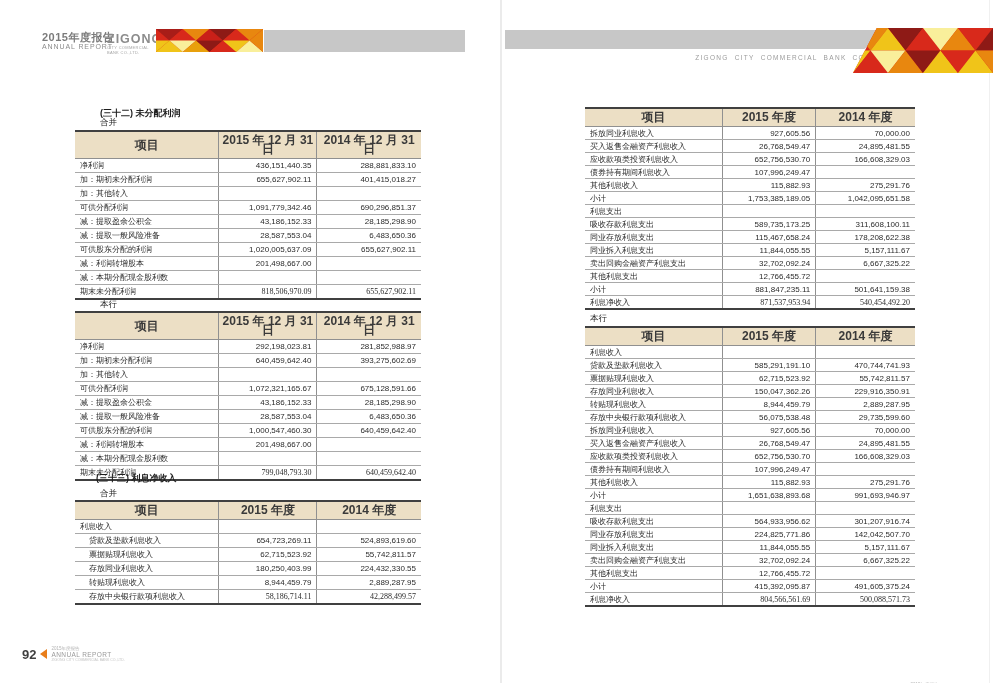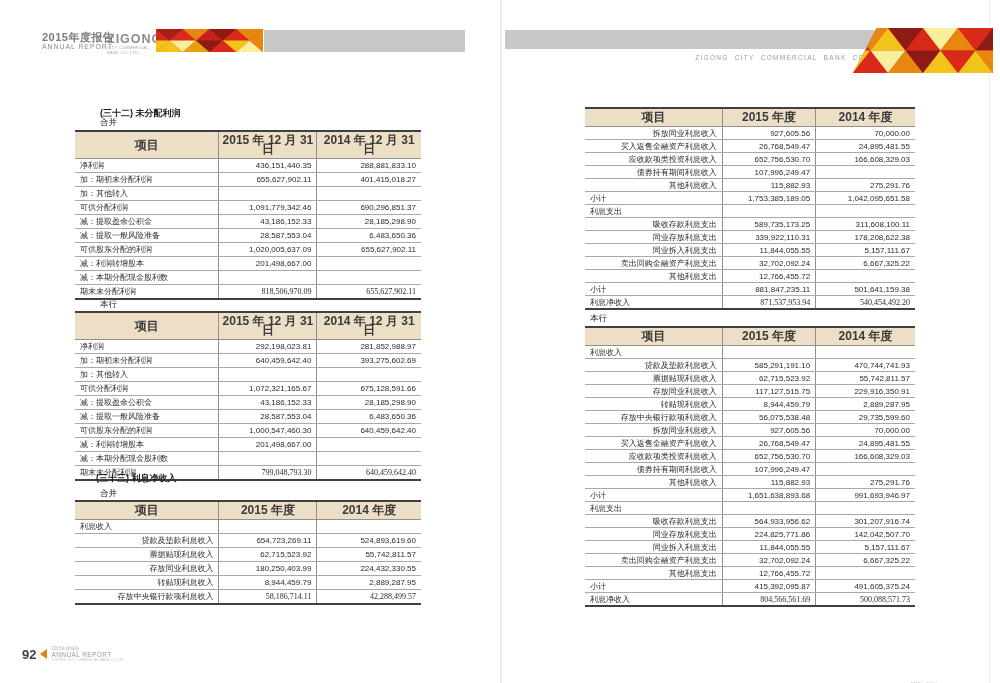--- a/index.html
+++ b/index.html
@@ -32,21 +32,21 @@
           padding:4px 2px;line-height:9px;border-bottom:1px solid #909090;}
   .fin th:nth-child(1){width:42%;}
   .fin th:nth-child(2){width:28%;}
   .fin th:nth-child(3){width:30%;}
   .fin td{font-size:8px;color:#2b2b2b;padding:2px 5px;line-height:9px;
           border-bottom:1px solid #a9a9a9;overflow:hidden;white-space:nowrap;}
   .fin tr > *:not(:first-child){border-left:1px solid #909090;}
   .fin tbody tr:last-child td{border-bottom:0;font-family:Liberation Serif, serif;}
   .fin td.num{text-align:right;}
   .fin td.lbl{text-align:left;}
-  .fin td.ind{padding-left:14px;text-align:right;}
+  .fin td.ind{padding-left:14px;}
   .fin.tight td{padding:1.5px 5px;}
 
   
   .pagenum{font-size:13px;font-weight:bold;color:#3f3f3f;line-height:13px;}
   .tri-left{width:0;height:0;border-top:5px solid transparent;border-bottom:5px solid transparent;
             border-right:7px solid #e87d1a;}
   .tri-right{width:0;height:0;border-top:5px solid transparent;border-bottom:5px solid transparent;
              border-left:7px solid #e87d1a;}
   .ft-cn{font-size:4.5px;color:#b4b4b4;line-height:5px;}
   .ft-en{font-size:6.5px;color:#9a9a9a;letter-spacing:.4px;line-height:7px;}
@@ -330,21 +330,21 @@
           <td class="num"></td>
           <td class="num"></td>
         </tr>
         <tr>
           <td class="lbl ind">吸收存款利息支出</td>
           <td class="num">589,735,173.25</td>
           <td class="num">311,608,100.11</td>
         </tr>
         <tr>
           <td class="lbl ind">同业存放利息支出</td>
-          <td class="num">339,922,110.31</td>
+          <td class="num">115,467,658.24</td>
           <td class="num">178,208,622.38</td>
         </tr>
         <tr>
           <td class="lbl ind">同业拆入利息支出</td>
           <td class="num">11,844,055.55</td>
           <td class="num">5,157,111.67</td>
         </tr>
         <tr>
           <td class="lbl ind">卖出回购金融资产利息支出</td>
           <td class="num">32,702,092.24</td>
@@ -388,21 +388,21 @@
           <td class="num">585,291,191.10</td>
           <td class="num">470,744,741.93</td>
         </tr>
         <tr>
           <td class="lbl ind">票据贴现利息收入</td>
           <td class="num">62,715,523.92</td>
           <td class="num">55,742,811.57</td>
         </tr>
         <tr>
           <td class="lbl ind">存放同业利息收入</td>
-          <td class="num">117,127,515.75</td>
+          <td class="num">150,047,362.26</td>
           <td class="num">229,916,350.91</td>
         </tr>
         <tr>
           <td class="lbl ind">转贴现利息收入</td>
           <td class="num">8,944,459.79</td>
           <td class="num">2,889,287.95</td>
         </tr>
         <tr>
           <td class="lbl ind">存放中央银行款项利息收入</td>
           <td class="num">56,075,538.48</td>

